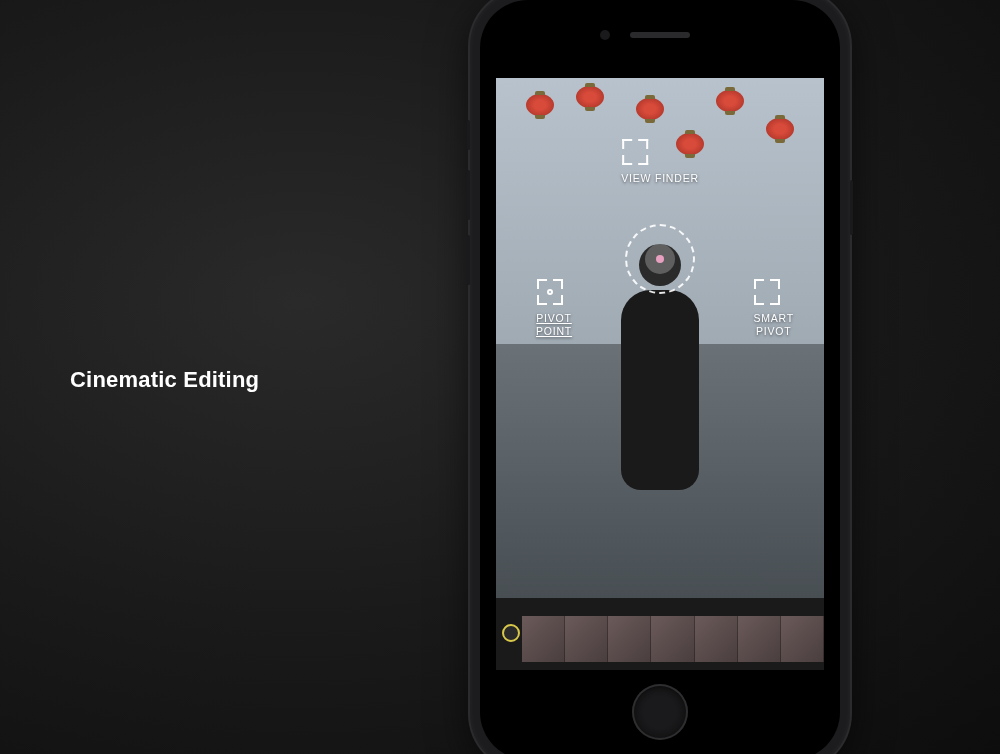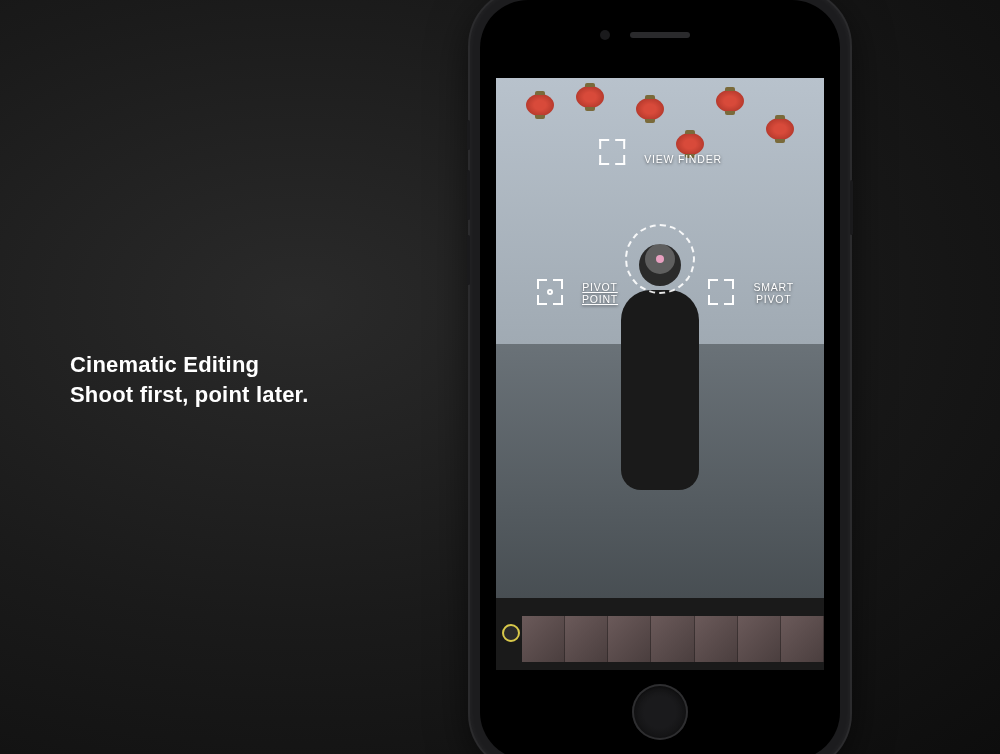--- a/index.html
+++ b/index.html
@@ -143,23 +143,23 @@
     content:""; position:absolute; left:50%; transform:translateX(-50%);
     width:10px; height:4px; background:#7a6a3a;
   }
   .lantern::before { top:-3px; border-radius:2px 2px 0 0; }
   .lantern::after { bottom:-3px; border-radius:0 0 2px 2px; }
 
   
   .tool {
     position: absolute;
     display: flex;
-    flex-direction: row;
-    align-items: flex-end;
-    gap: 18px;
+    flex-direction: column;
+    align-items: flex-start;
+    gap: 6px;
   }
   .tool-icon {
     width: 28px; height: 28px;
     display:flex; align-items:center; justify-content:center;
   }
   .tool-label {
     color: #fff;
     font-size: 10.5px;
     font-weight: 500;
     letter-spacing: 0.8px;
@@ -256,21 +256,20 @@
 
 </style>
 </head>
 <body>
 
 <div class="layout">
 
   <div class="text-column">
     <h1 class="heading">
       <span>Cinematic Editing</span><br>
-      <span>Shoot first, point later.</span>
     </h1>
   </div>
 
   <div class="phone-column">
     <div class="phone-frame">
       <div class="side-button sb-left1"></div>
       <div class="side-button sb-left2"></div>
       <div class="side-button sb-left3"></div>
       <div class="side-button sb-right"></div>
 

